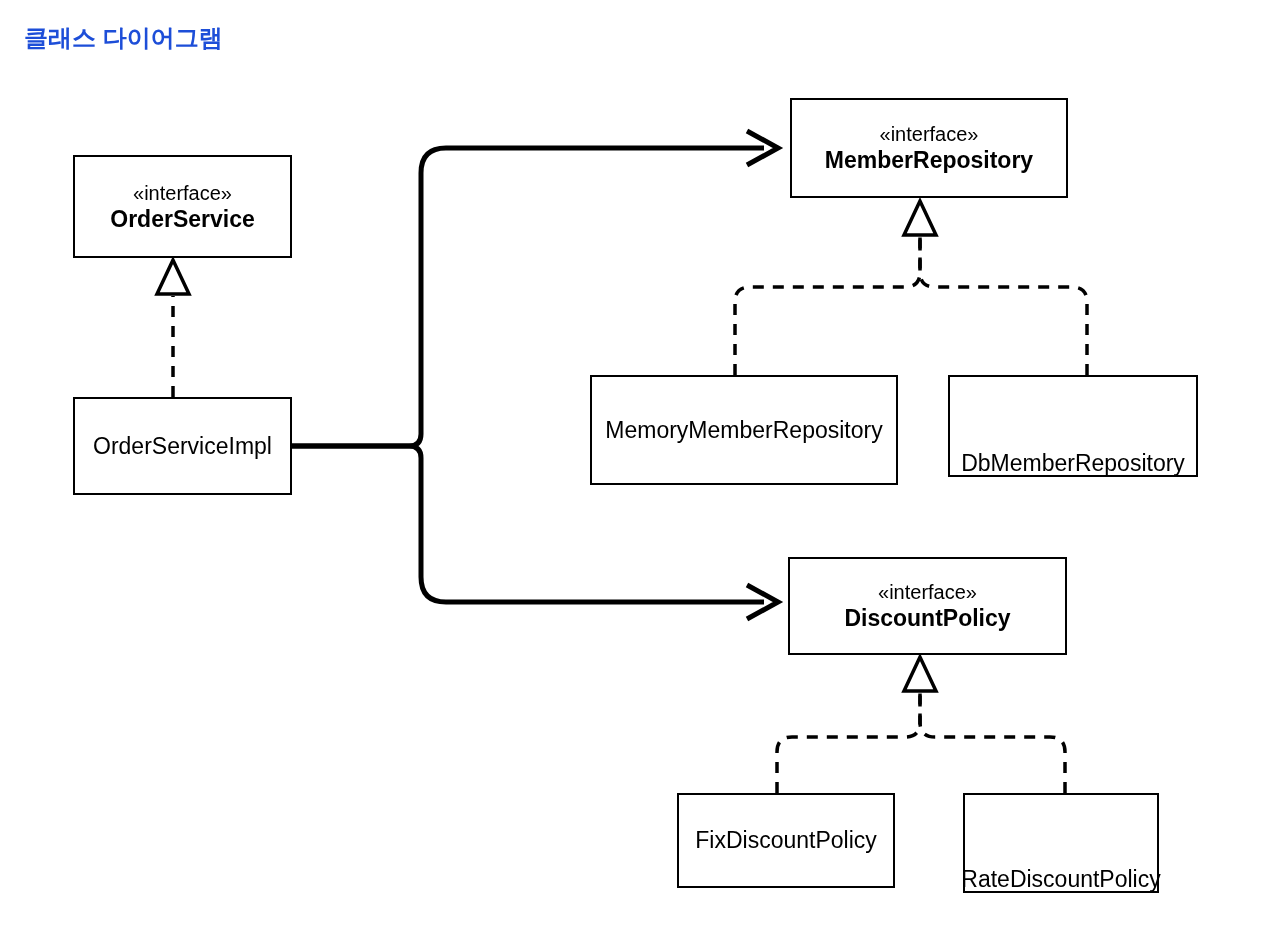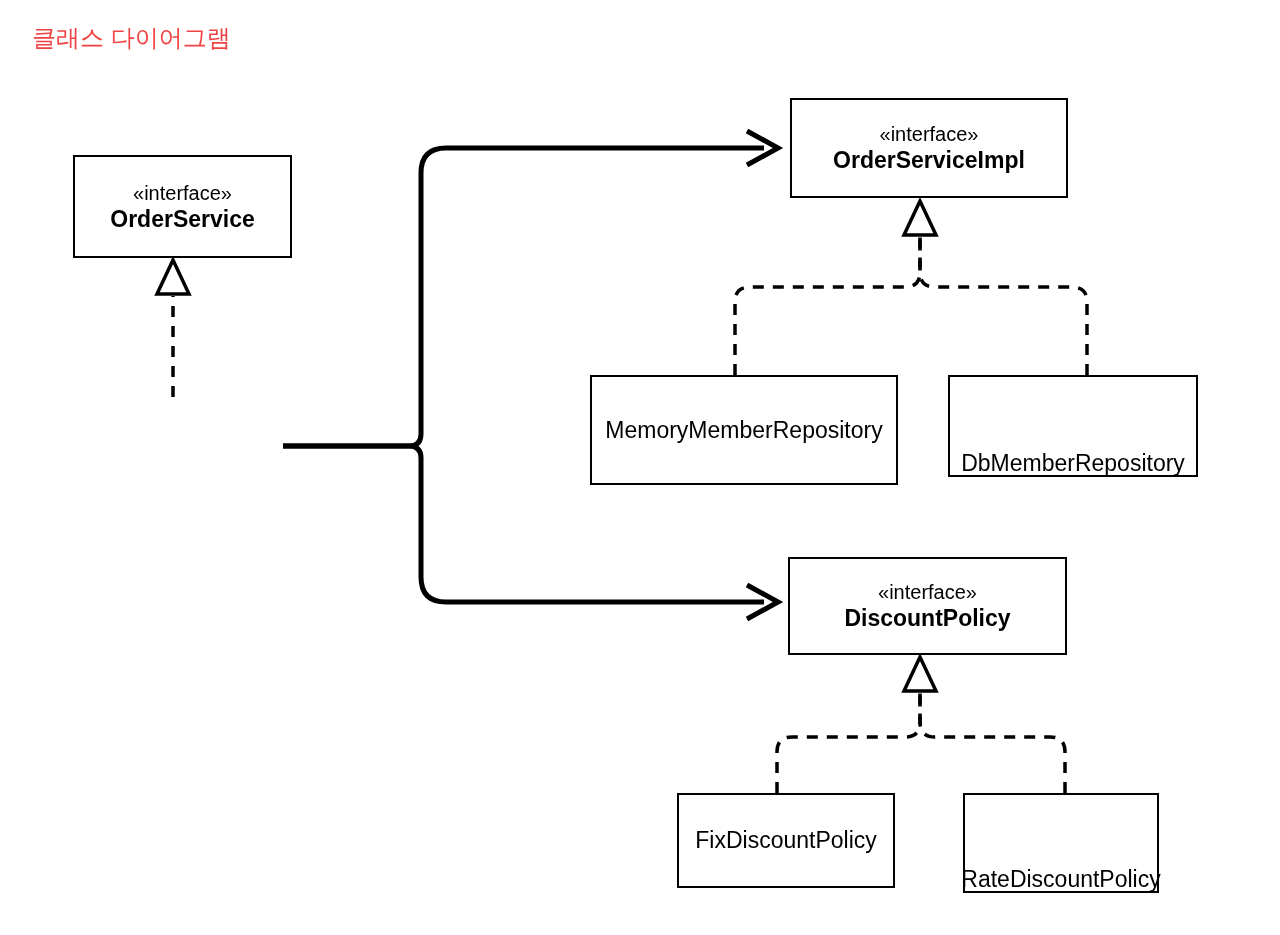--- a/index.html
+++ b/index.html
@@ -14,24 +14,23 @@
     background: #ffffff;
     font-family: "Liberation Sans", "DejaVu Sans", sans-serif;
     color: #000000;
     overflow: hidden;
   }
   .diagram-title {
     position: absolute;
     left: 24px;
     top: 22px;
     font-size: 24px;
-    font-weight: normal;
-    color: #ef4444;
+    font-weight: bold;
+    color: #1d4ed8;
     white-space: nowrap;
-    margin-left: 8px;
   }
   .edges-layer {
     position: absolute;
     left: 0;
     top: 0;
     width: 1280px;
     height: 935px;
     z-index: 1;
   }
   .uml-box {
@@ -128,24 +127,27 @@
     <polygon class="hollow-triangle" points="173,260 157,294 189,294"></polygon>
     <polygon class="hollow-triangle" points="920,201 904,235 936,235"></polygon>
     <polygon class="hollow-triangle" points="920,657 904,691 936,691"></polygon>
   </svg>
 
   <div class="uml-box" id="box-order-service">
     <span class="stereotype">«interface»</span>
     <span class="iface-name">OrderService</span>
   </div>
 
+  <div class="uml-box" id="box-order-service-impl">
+    <span class="class-name">OrderServiceImpl</span>
+  </div>
 
   <div class="uml-box" id="box-member-repository">
     <span class="stereotype">«interface»</span>
-    <span class="iface-name">OrderServiceImpl</span>
+    <span class="iface-name">MemberRepository</span>
   </div>
 
   <div class="uml-box" id="box-memory-member-repo">
     <span class="class-name">MemoryMemberRepository</span>
   </div>
 
   <div class="uml-box" id="box-db-member-repo">
     <span class="class-name">DbMemberRepository</span>
   </div>
 

